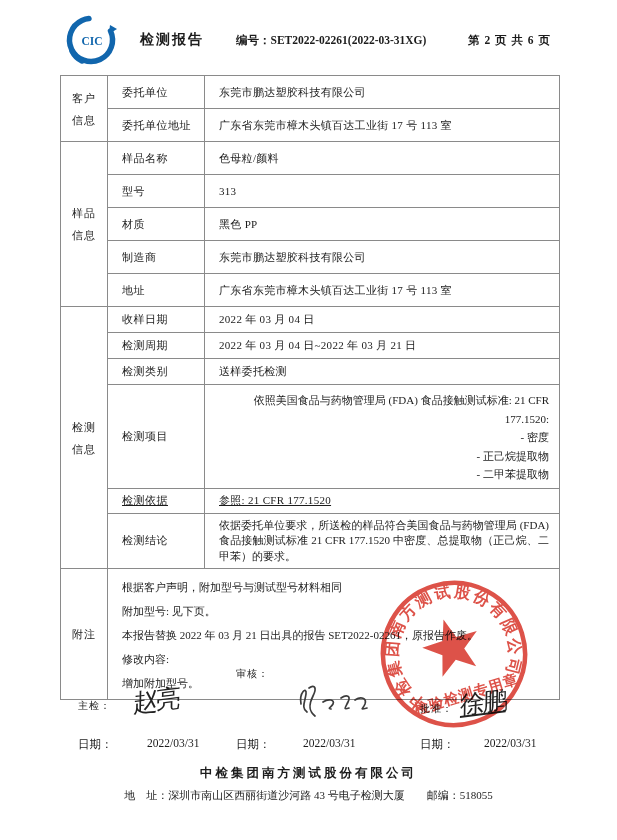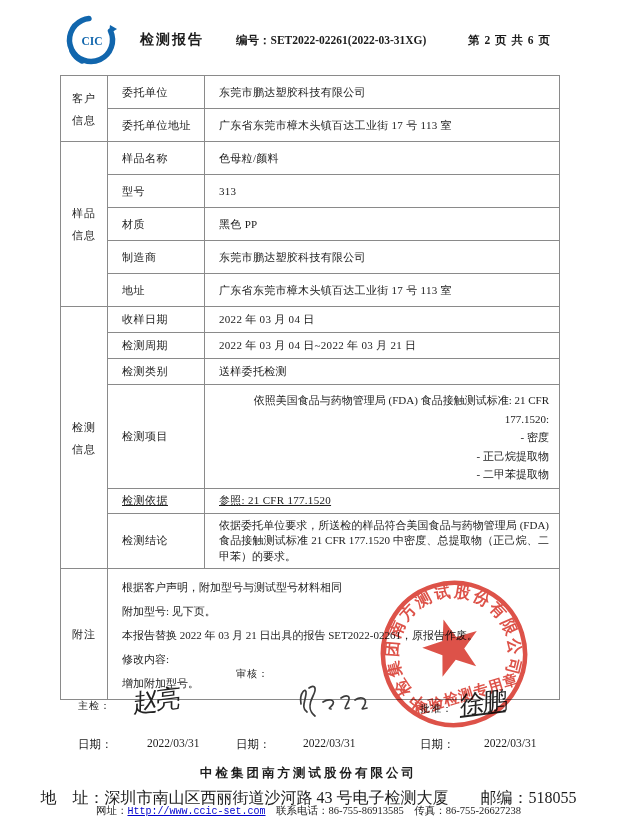--- a/index.html
+++ b/index.html
@@ -34,21 +34,21 @@
   .sig-name  { position:absolute; font-size:25px; color:#222; transform:rotate(-7deg) skewX(-8deg); letter-spacing:-2px; font-weight:500; }
   .sig-svg   { position:absolute; }
 
   
   .stamp { position:absolute; left:368px; top:568px; width:172px; height:172px;
            transform:rotate(-17deg); opacity:0.88; mix-blend-mode:multiply; pointer-events:none; z-index:6; }
 
   
   .ft-company { position:absolute; left:0; top:765px; width:617px; text-align:center;
                 font-size:12.5px; font-weight:bold; letter-spacing:3px; }
-  .ft-line1 { position:absolute; left:0; top:788px; width:617px; text-align:center; font-size:16px; }
+  .ft-line1 { position:absolute; left:0; top:788px; width:617px; text-align:center; font-size:11px; }
   .ft-line2 { position:absolute; left:0; top:804px; width:617px; text-align:center; font-size:10.5px; }
   .ft-link { color:#0000cc; text-decoration:underline; font-family:"Liberation Mono","DejaVu Sans Mono",monospace; font-size:10px; }
 </style>
 </head>
 <body>
 
 <div class="page">
 
   <div class="logo">
     <svg width="58" height="54" viewBox="0 0 58 54">
@@ -197,17 +197,14 @@
       <text font-size="16" font-weight="bold" fill="#d93a2f" font-family="'Liberation Serif',serif" letter-spacing="2">
         <textPath href="#ringArc" startOffset="0" textLength="258">中检集团南方测试股份有限公司</textPath>
       </text>
       <polygon points="86,50 93.1,70.3 114.5,70.7 97.4,83.7 103.6,104.3 86,92 68.4,104.3 74.6,83.7 57.5,70.7 78.9,70.3" fill="#d93a2f"></polygon>
       <text x="86" y="133" text-anchor="middle" font-size="14.5" font-weight="bold" fill="#d93a2f" font-family="'Liberation Serif',serif" letter-spacing="1">检验检测专用章</text>
     </svg>
   </div>
 
   <div class="ft-company">中检集团南方测试股份有限公司</div>
   <div class="ft-line1">地　址：深圳市南山区西丽街道沙河路 43 号电子检测大厦　　邮编：518055</div>
-  <div class="ft-line2">
-    <span>网址：</span><span class="ft-link">Http://www.ccic-set.com</span><span>　联系电话：86-755-86913585　传真：86-755-26627238</span>
-  </div>
 
 </div>
 
 </body></html>

